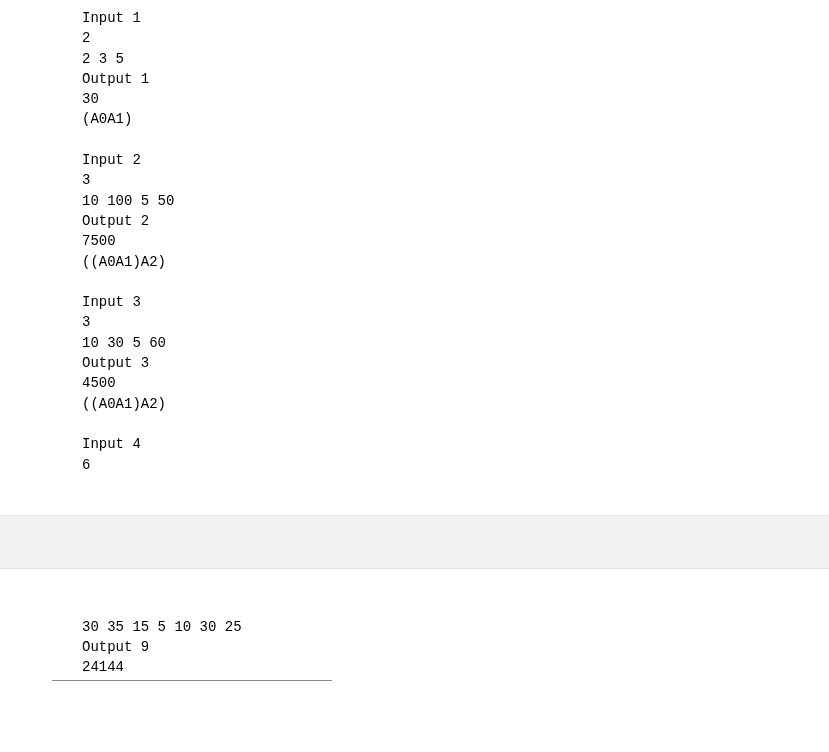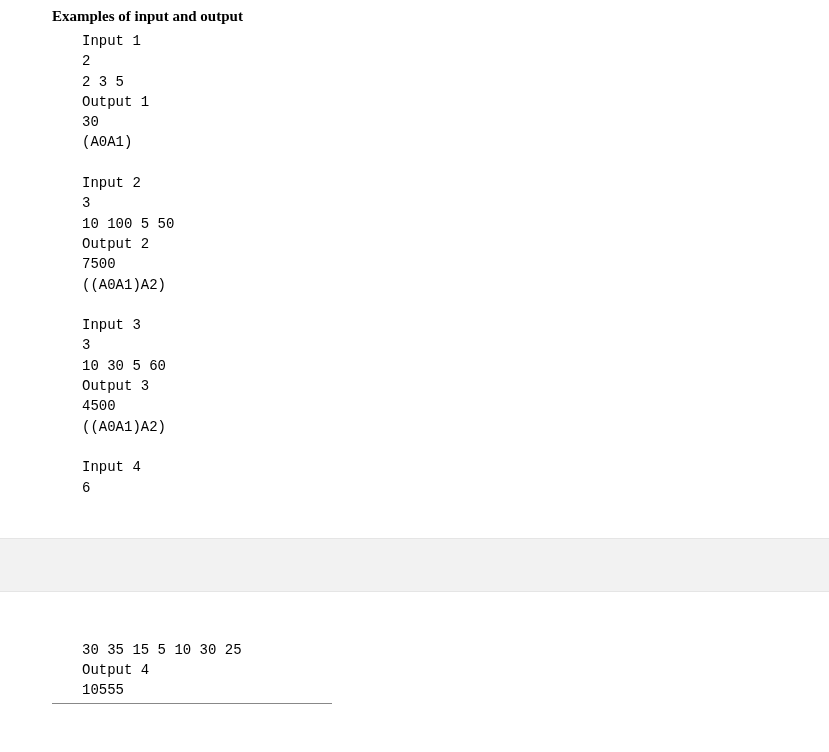--- a/index.html
+++ b/index.html
@@ -39,21 +39,20 @@
     border-top: 1px solid #888;
     width: 280px;
     margin-left: 0;
     margin-top: 2px;
   }
 </style>
 </head>
 <body>
 
 <div class="page-section">
-  <div class="heading">Examples of input and output</div>
 
   <div class="mono-block"><span>Input 1</span>
 <span>2</span>
 <span>2 3 5</span>
 <span>Output 1</span>
 <span>30</span>
 <span>(A0A1)</span>
 
 <span>Input 2</span>
 <span>3</span>
@@ -70,16 +69,16 @@
 <span>((A0A1)A2)</span>
 
 <span>Input 4</span>
 <span>6</span></div>
 </div>
 
 <div class="gap-band"></div>
 
 <div class="page-section-bottom">
   <div class="mono-block"><span>30 35 15 5 10 30 25</span>
-<span>Output 4</span>
-<span>10555</span></div>
+<span>Output 9</span>
+<span>24144</span></div>
   <hr class="bottom-rule">
 </div>
 
 </body></html>

